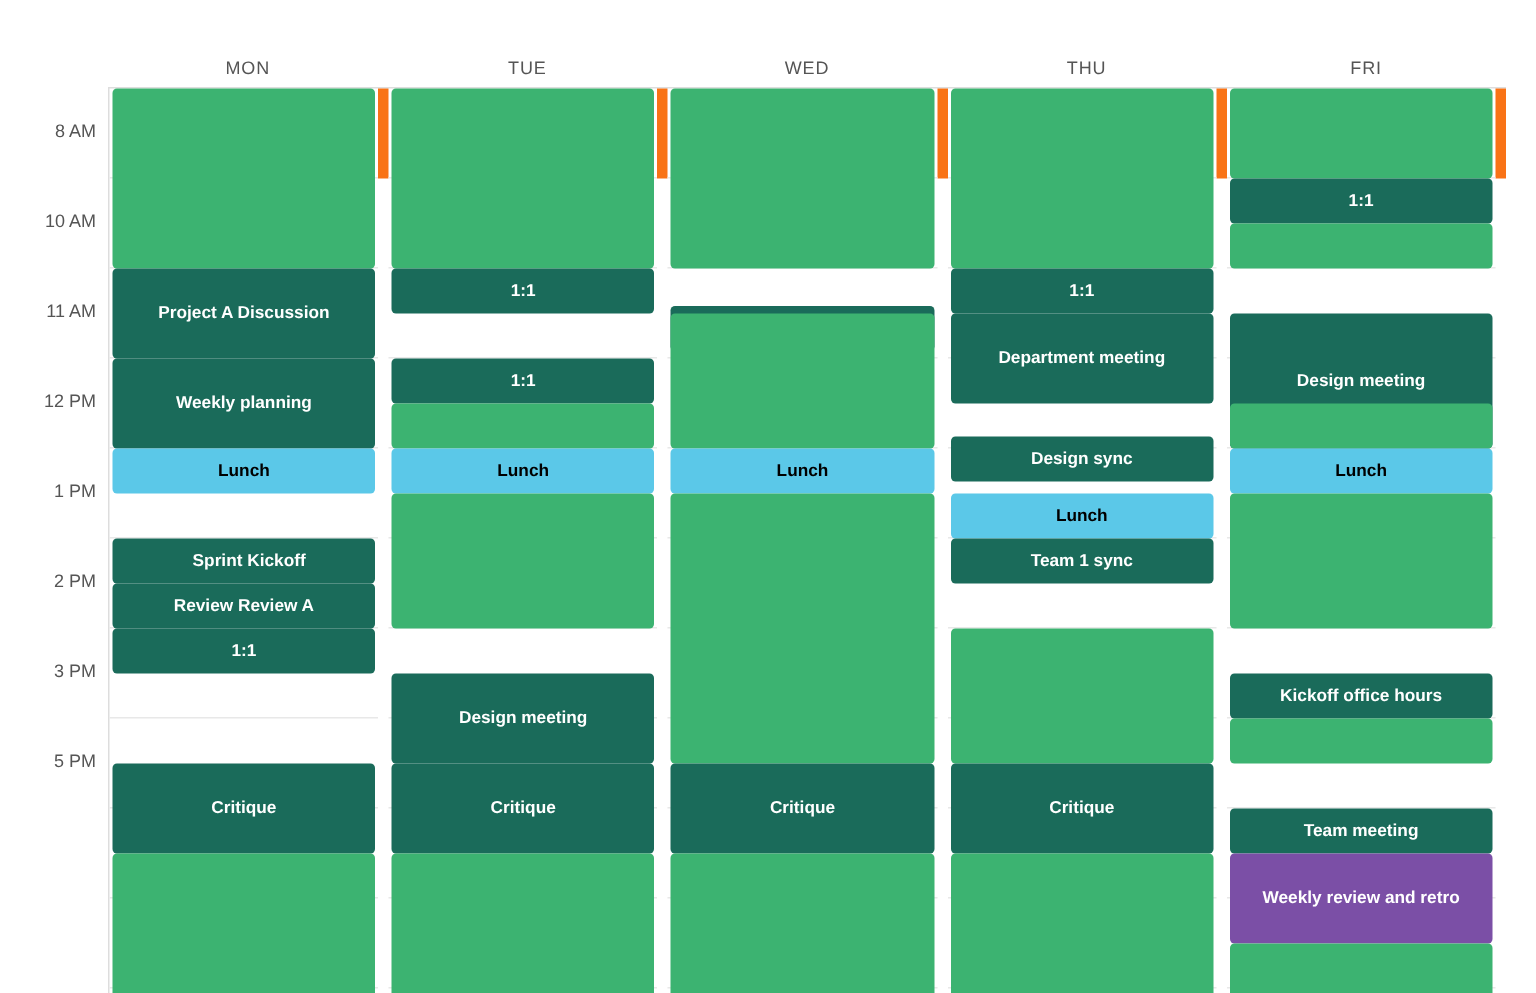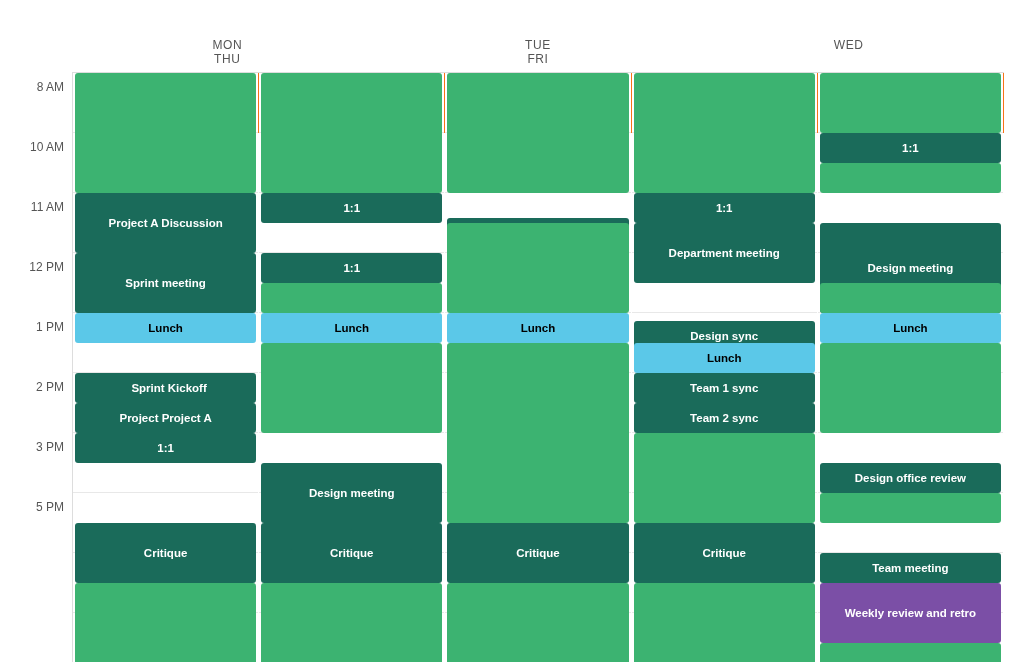--- a/index.html
+++ b/index.html
@@ -3,24 +3,24 @@
   <meta charset="utf-8">
   <style>
     * { box-sizing: border-box; margin: 0; padding: 0; }
     body { font-family: Arial, sans-serif; background: #fff; padding: 20px; font-size: 13px; color: #222; }
     h1 { font-size: 28px; font-weight: 700; margin-bottom: 10px; }
     .goals { margin-bottom: 18px; line-height: 1.8; font-size: 13px; }
     .calendar-wrapper { display: flex; }
     .time-col { width: 52px; flex-shrink: 0; padding-top: 40px; }
     .time-label { height: 60px; display: flex; align-items: flex-start; justify-content: flex-end; padding-right: 8px; font-size: 12px; color: #555; padding-top: 2px; }
     .grid-area { flex: 1; }
-    .day-headers { display: grid; grid-template-columns: repeat(3, 1fr); text-align: center; padding-bottom: 6px; }
+    .day-headers { display: grid; grid-template-columns: repeat(5, 1fr); text-align: center; padding-bottom: 6px; }
     .day-header { font-size: 12px; color: #555; font-weight: 500; letter-spacing: 0.05em; }
     .grid { display: grid; grid-template-columns: repeat(5, 1fr); grid-template-rows: repeat(11, 60px); border-left: 1px solid #ddd; border-top: 1px solid #ddd; position: relative; }
-    .day-col { border-right: 1px solid #f97316; position: relative; }
+    .day-col { border-right: 7px solid #f97316; position: relative; }
     .hour-lines { position: absolute; top: 0; left: 0; right: 0; pointer-events: none; }
     .hour-line { height: 60px; border-bottom: 1px solid #e8e8e8; }
     
     .event {
       position: absolute;
       left: 2px;
       right: 2px;
       border-radius: 3px;
       display: flex;
       align-items: center;
@@ -77,24 +77,24 @@
               <div class="hour-line"></div>
               <div class="hour-line"></div>
               <div class="hour-line"></div>
               <div class="hour-line"></div>
               <div class="hour-line"></div>
               <div class="hour-line"></div>
               <div class="hour-line"></div>
             </div>
             <div class="event green" style="top: 0px; height: 120px;"></div>
             <div class="event teal" style="top: 120px; height: 60px;">Project A Discussion</div>
-            <div class="event teal" style="top: 180px; height: 60px;">Sprint meeting</div>
+            <div class="event teal" style="top: 180px; height: 60px;">Weekly planning</div>
             <div class="event blue-lunch" style="top: 240px; height: 30px;">Lunch</div>
             <div class="event teal" style="top: 300px; height: 30px; padding-left: 11px;">Sprint Kickoff</div>
-            <div class="event teal" style="top: 330px; height: 30px;">Project Project A</div>
+            <div class="event teal" style="top: 330px; height: 30px;">Review Review A</div>
             <div class="event teal" style="top: 360px; height: 30px;">1:1</div>
             <div class="event teal" style="top: 450px; height: 60px;">Critique</div>
             <div class="event green" style="top: 510px; height: 150px;"></div>
           </div>
         <div class="day-col" id="col-tue">
             <div class="hour-lines">
               <div class="hour-line"></div>
               <div class="hour-line"></div>
               <div class="hour-line"></div>
               <div class="hour-line"></div>
@@ -148,24 +148,23 @@
               <div class="hour-line"></div>
               <div class="hour-line"></div>
               <div class="hour-line"></div>
               <div class="hour-line"></div>
               <div class="hour-line"></div>
               <div class="hour-line"></div>
             </div>
             <div class="event green" style="top: 0px; height: 120px;"></div>
             <div class="event teal" style="top: 120px; height: 30px;">1:1</div>
             <div class="event teal" style="top: 150px; height: 60px;">Department meeting</div>
-            <div class="event teal" style="top: 248px; height: 30px;">Design sync</div>
+            <div class="event teal" style="top: 232px; height: 30px;">Design sync</div>
             <div class="event blue-lunch" style="top: 270px; height: 30px;">Lunch</div>
             <div class="event teal" style="top: 300px; height: 30px; text-align: center;">Team 1 sync</div>
-            <div class="event teal" style="top: 330px; height: 30px;">Team 2 sync</div>
             <div class="event green" style="top: 360px; height: 90px;"></div>
             <div class="event teal" style="top: 450px; height: 60px;">Critique</div>
             <div class="event green" style="top: 510px; height: 150px;"></div>
           </div>
         <div class="day-col" id="col-fri">
             <div class="hour-lines">
               <div class="hour-line"></div>
               <div class="hour-line"></div>
               <div class="hour-line"></div>
               <div class="hour-line"></div>
@@ -177,21 +176,21 @@
               <div class="hour-line"></div>
               <div class="hour-line"></div>
             </div>
             <div class="event green" style="top: 0px; height: 60px;"></div>
             <div class="event teal" style="top: 60px; height: 30px;">1:1</div>
             <div class="event green" style="top: 90px; height: 30px;"></div>
             <div class="event teal" style="top: 150px; height: 90px;">Design meeting</div>
             <div class="event green" style="top: 210px; height: 30px;"></div>
             <div class="event blue-lunch" style="top: 240px; height: 30px;">Lunch</div>
             <div class="event green" style="top: 270px; height: 90px;"></div>
-            <div class="event teal" style="top: 390px; height: 30px;">Design office review</div>
+            <div class="event teal" style="top: 390px; height: 30px;">Kickoff office hours</div>
             <div class="event green" style="top: 420px; height: 30px;"></div>
             <div class="event teal" style="top: 480px; height: 30px; text-align: center;">Team meeting</div>
             <div class="event purple" style="top: 510px; height: 60px;">Weekly review and retro</div>
             <div class="event green" style="top: 570px; height: 90px;"></div>
           </div>
       </div>
     </div>
   </div>
 </div>
 

